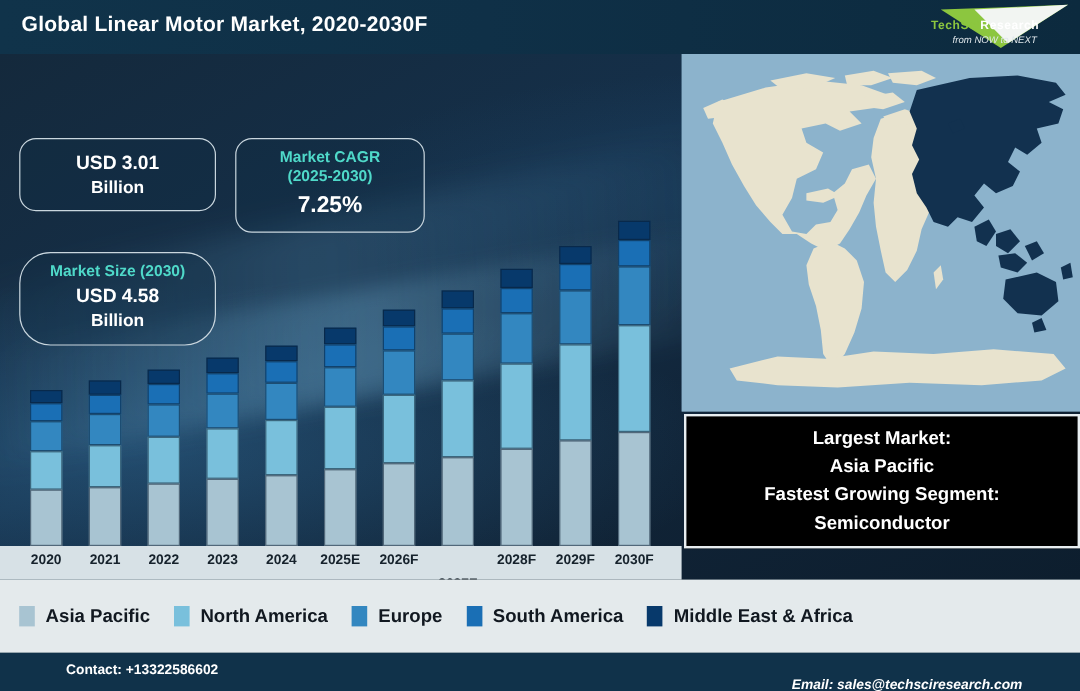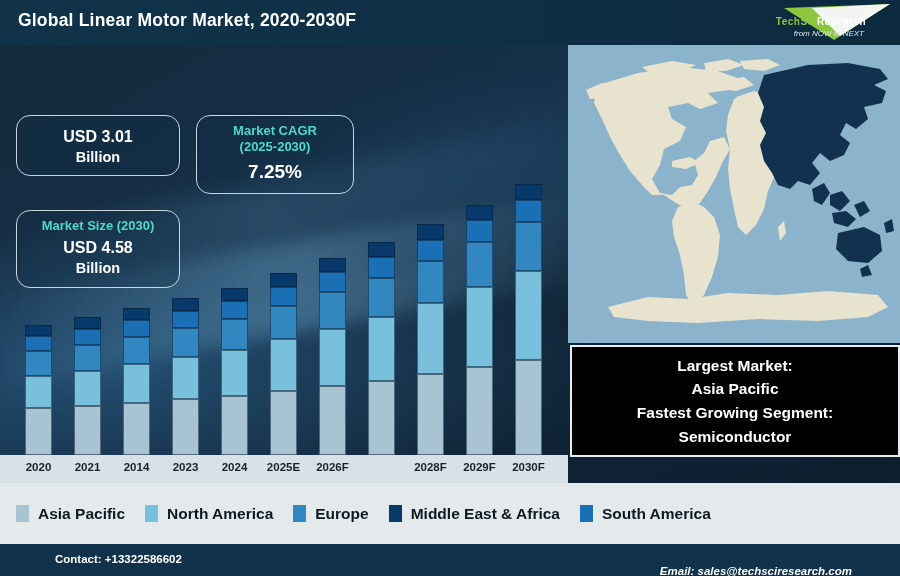--- a/index.html
+++ b/index.html
@@ -65,21 +65,21 @@
     border-radius: 14px;
     text-align: center;
     padding: 7px 10px 9px;
     background: rgba(18,45,68,.30);
   }
   .stat-label { color: #4fd9c9; font-size: 13px; font-weight: bold; line-height: 1.25; }
   .stat-value { color: #ffffff; font-size: 16px; font-weight: bold; line-height: 1.35; margin-top: 3px; }
   .stat-unit  { color: #ffffff; font-size: 14.5px; font-weight: bold; line-height: 1.3; }
   #card-size-2024 { left: 16px;  top: 70px;  width: 164px; }
   #card-cagr      { left: 196px; top: 70px;  width: 158px; }
-  #card-size-2030 { left: 16px;  top: 165px; width: 164px; }
+  #card-size-2030 { left: 16px;  top: 165px; width: 164px; border-radius: 26px; }
 
   
   .chart-area { position: absolute; left: 0; top: 0; width: 568px; height: 438px; }
   .plot { position: absolute; left: 0; top: 0; width: 568px; height: 410px; }
   .bar {
     position: absolute; bottom: 0; width: 27px;
     display: flex; flex-direction: column;
   }
   .seg { width: 100%; border: .5px solid rgba(10,30,50,.55); }
   .axis-labels {
@@ -245,21 +245,21 @@
             <div class="seg" style="height: 15.8035px; background: rgb(7, 57, 107);"></div>
             <div class="seg" style="height: 22.2419px; background: rgb(26, 111, 181);"></div>
             <div class="seg" style="height: 48.581px; background: rgb(51, 135, 192);"></div>
             <div class="seg" style="height: 88.9676px; background: rgb(121, 192, 220);"></div>
             <div class="seg" style="height: 95.406px; background: rgb(168, 196, 210);"></div>
           </div>
         </div>
       <div class="axis-labels" id="axis-labels">
           <div class="axis-label" style="left: 14px;">2020</div>
           <div class="axis-label" style="left: 63px;">2021</div>
-          <div class="axis-label" style="left: 112px;">2014</div>
+          <div class="axis-label" style="left: 112px;">2022</div>
           <div class="axis-label" style="left: 161px;">2023</div>
           <div class="axis-label" style="left: 210px;">2024</div>
           <div class="axis-label" style="left: 259px;">2025E</div>
           <div class="axis-label" style="left: 308px;">2026F</div>
           <div class="axis-label" style="left: 357px; margin-top: 20px;">2027F</div>
           <div class="axis-label" style="left: 406px;">2028F</div>
           <div class="axis-label" style="left: 455px;">2029F</div>
           <div class="axis-label" style="left: 504px;">2030F</div>
         </div>
     </div>
@@ -320,26 +320,26 @@
       </div>
       <div class="legend-item">
         <span class="legend-swatch" style="background: rgb(121, 192, 220);"></span>
         <span class="legend-text">North America</span>
       </div>
       <div class="legend-item">
         <span class="legend-swatch" style="background: rgb(51, 135, 192);"></span>
         <span class="legend-text">Europe</span>
       </div>
       <div class="legend-item">
+        <span class="legend-swatch" style="background: rgb(26, 111, 181);"></span>
+        <span class="legend-text">South America</span>
+      </div>
+      <div class="legend-item">
         <span class="legend-swatch" style="background: rgb(7, 57, 107);"></span>
         <span class="legend-text">Middle East &amp; Africa</span>
-      </div>
-      <div class="legend-item">
-        <span class="legend-swatch" style="background: rgb(26, 111, 181);"></span>
-        <span class="legend-text">South America</span>
       </div>
     </div>
 
   <div class="footer">
     <div class="footer-left">Contact: +13322586602</div>
     <div class="footer-right">Email: sales@techsciresearch.com</div>
   </div>
 
 </div>
 

